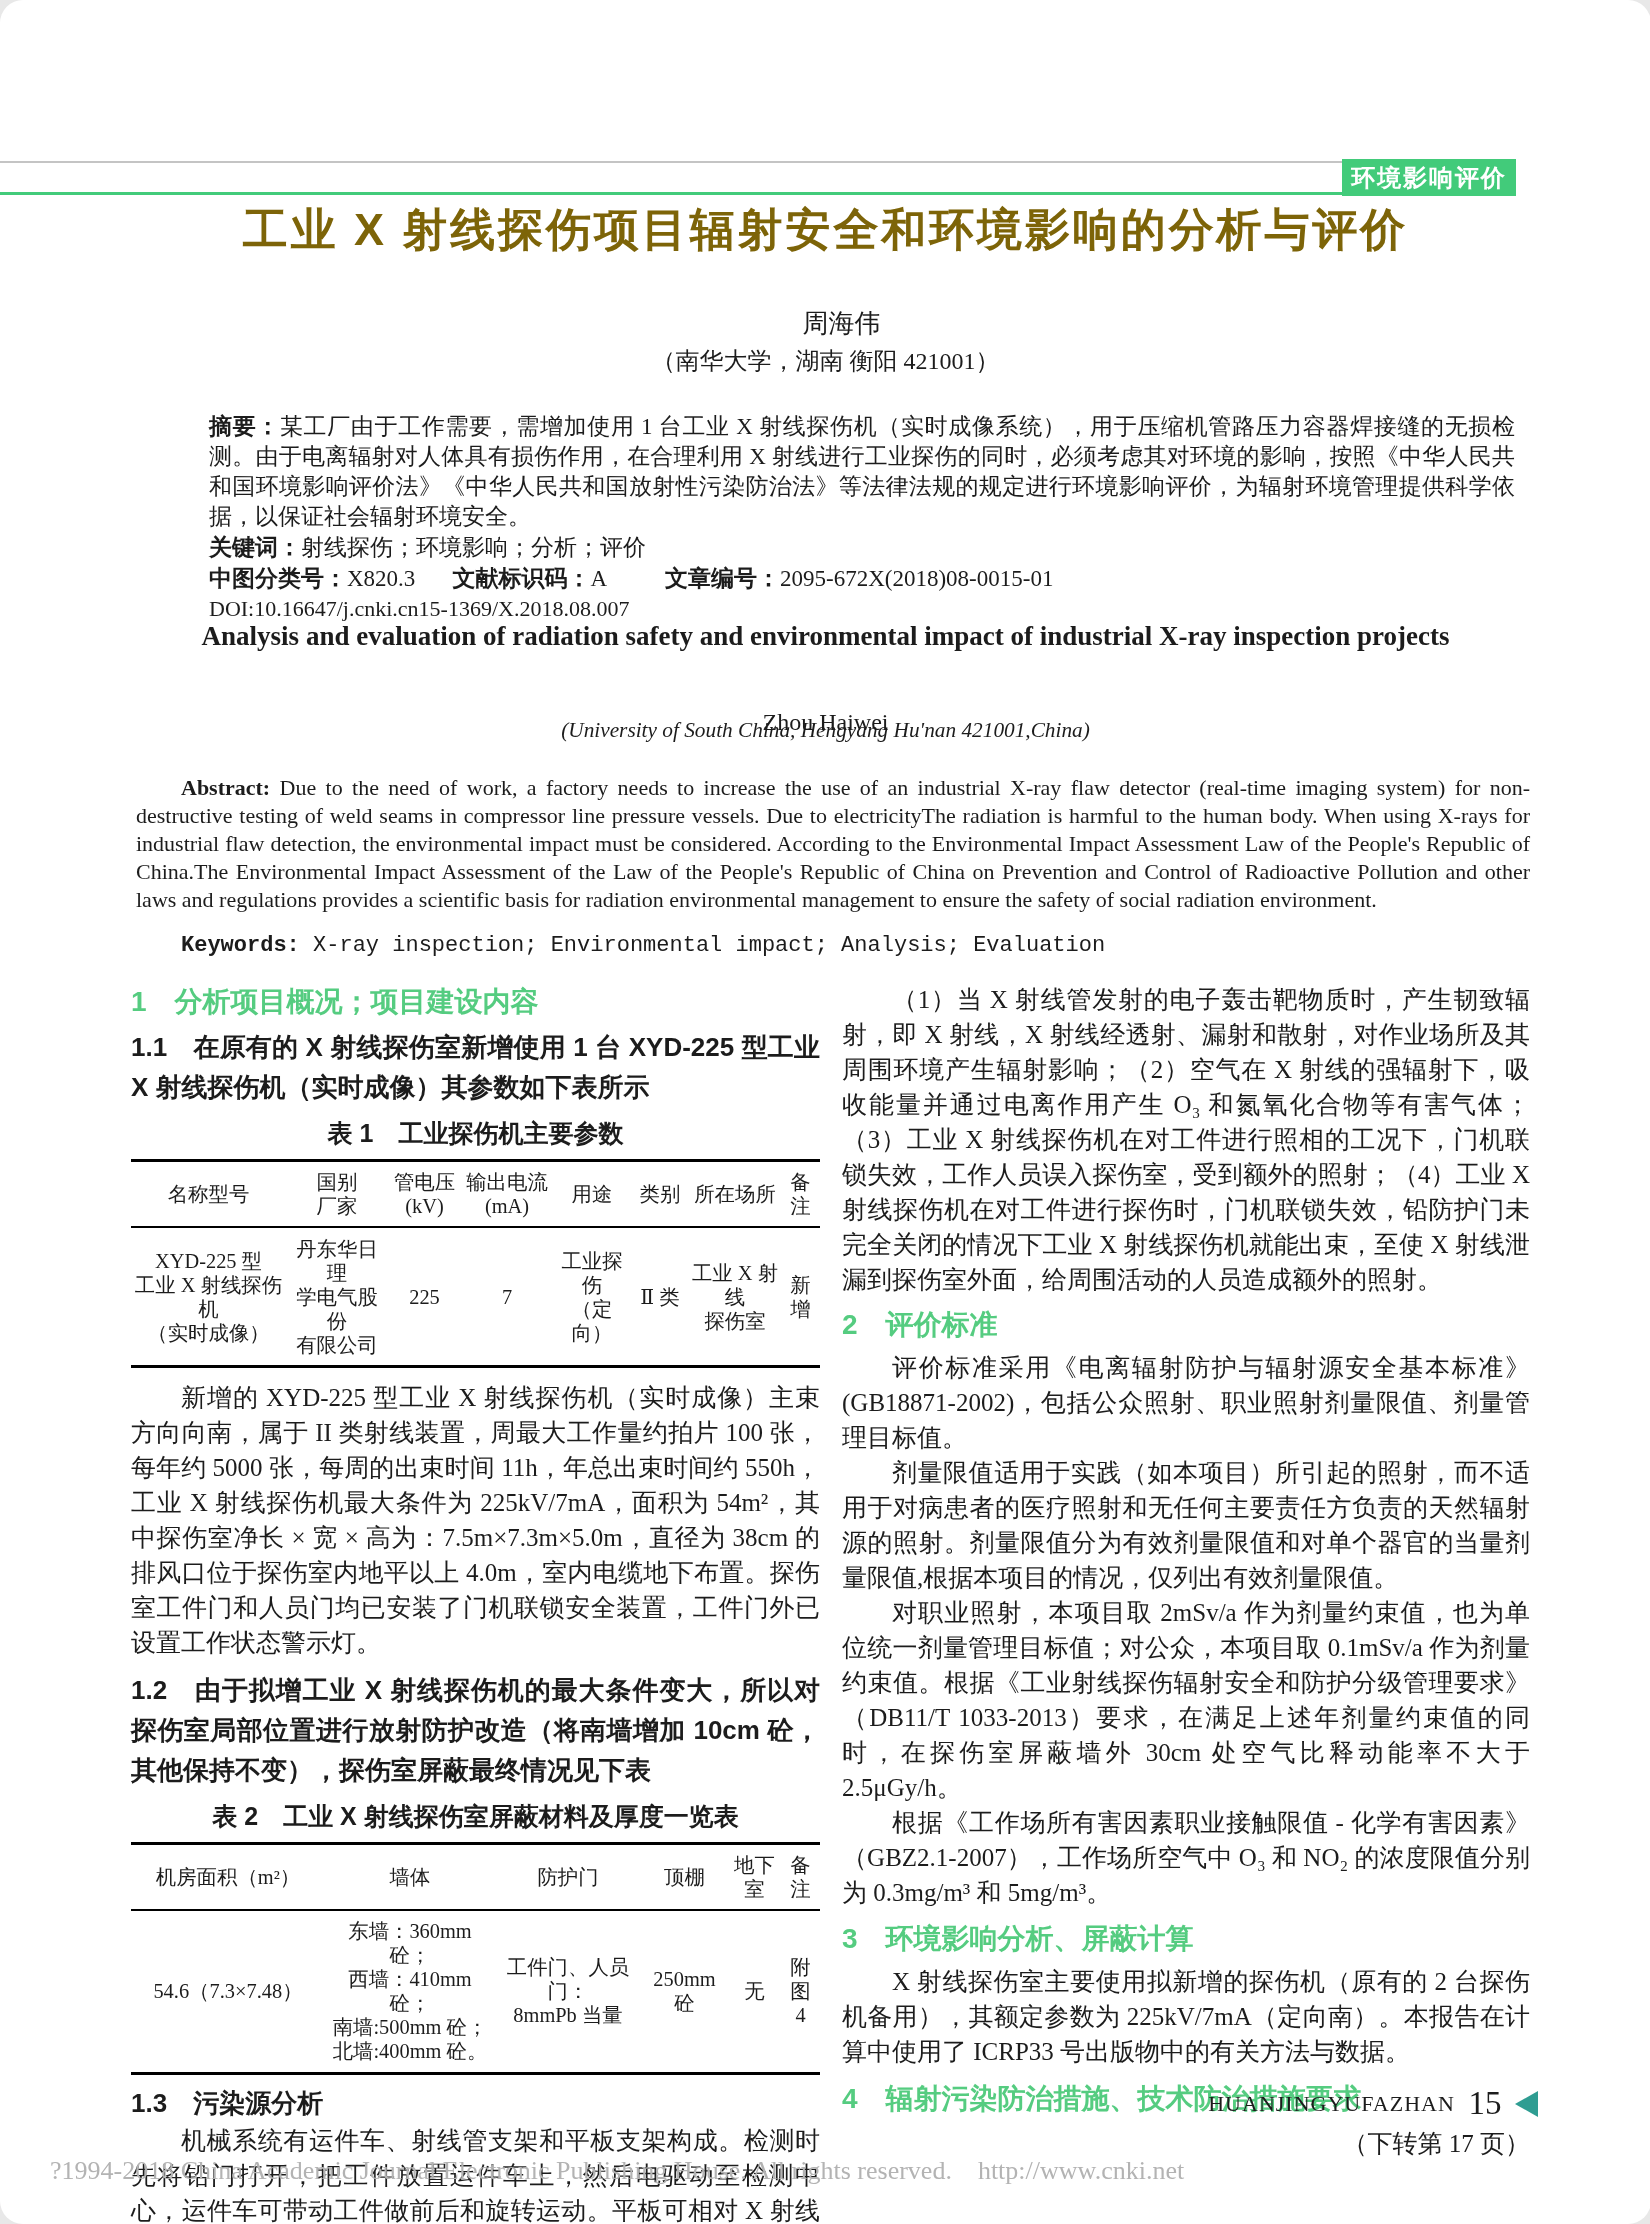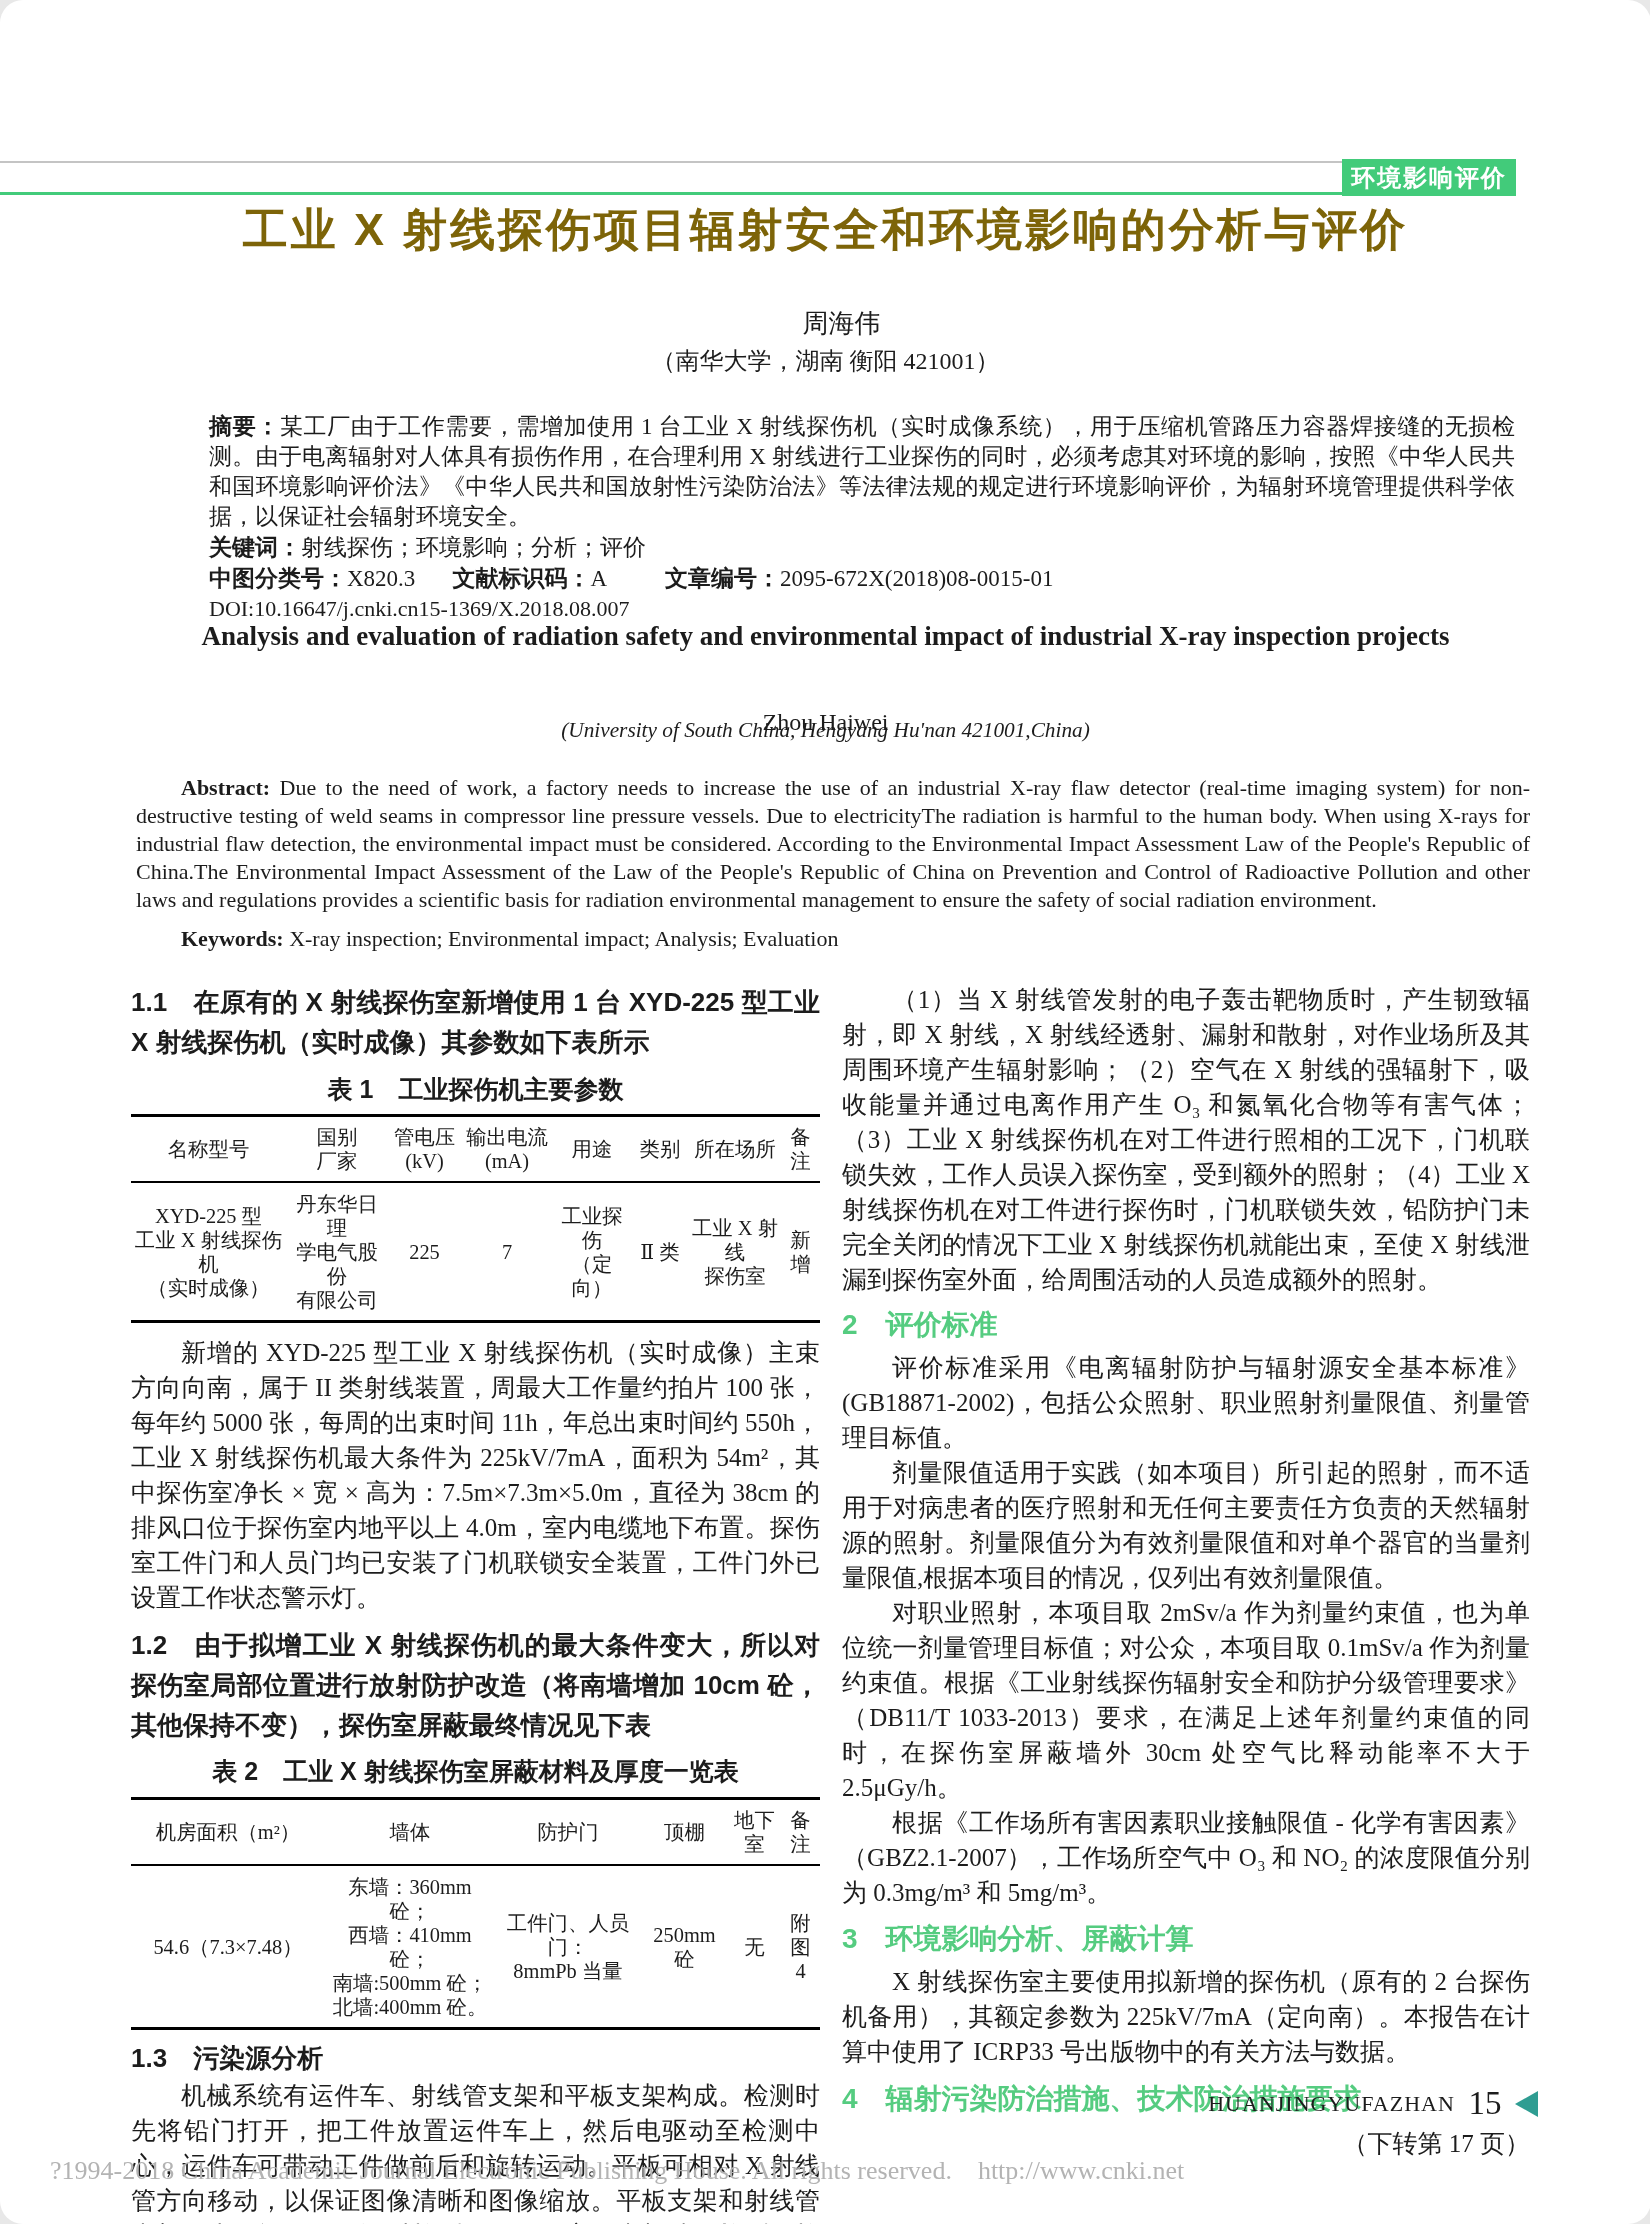--- a/index.html
+++ b/index.html
@@ -46,21 +46,21 @@
     position:absolute;top:621px;left:0;width:100%;text-align:center;
     font-size:27px;font-weight:bold;
   }
   .en-author{position:absolute;top:709px;left:0;width:100%;text-align:center;font-size:24px;}
   .en-affil{position:absolute;top:718px;left:0;width:100%;text-align:center;font-size:21.3px;font-style:italic;}
   .en-abstract{
     position:absolute;top:774px;left:136px;width:1394px;
     font-size:22px;line-height:28px;text-align:justify;
   }
   .en-abstract p{margin:0;text-indent:45px;}
-  .en-abstract .kw{margin-top:11px;}
+  .en-abstract .kw{margin-top:18px;font-family:Liberation Mono, monospace;}
   .en-abstract .lbl{font-weight:bold;}
   
   .col{position:absolute;top:982px;width:689px;font-size:25px;line-height:35px;text-align:justify;}
   .col-left{left:131px;}
   .col-right{left:842px;width:688px;}
   .h-green{
     font-family:"Liberation Sans","DejaVu Sans",sans-serif;
     color:#55cc80;font-weight:bold;font-size:28px;line-height:39px;
     margin:0 0 5.8px 0;text-align:left;
   }
@@ -124,20 +124,21 @@
   <div class="en-title">Analysis and evaluation of radiation safety and environmental impact of industrial X-ray inspection projects</div>
   <div class="en-author">Zhou Haiwei</div>
   <div class="en-affil">(University of South China, Hengyang Hu'nan 421001,China)</div>
 
   <div class="en-abstract">
     <p><span class="lbl">Abstract:</span><span> Due to the need of work, a factory needs to increase the use of an industrial X-ray flaw detector (real-time imaging system) for non-destructive testing of weld seams in compressor line pressure vessels. Due to electricityThe radiation is harmful to the human body. When using X-rays for industrial flaw detection, the environmental impact must be considered. According to the Environmental Impact Assessment Law of the People's Republic of China.The Environmental Impact Assessment of the Law of the People's Republic of China on Prevention and Control of Radioactive Pollution and other laws and regulations provides a scientific basis for radiation environmental management to ensure the safety of social radiation environment.</span></p>
     <p class="kw"><span class="lbl">Keywords:</span><span> X-ray inspection; Environmental impact; Analysis; Evaluation</span></p>
   </div>
 
   <div class="col col-left">
+    <p class="h-green">1　分析项目概况；项目建设内容</p>
     <p class="h-sub">1.1　在原有的 X 射线探伤室新增使用 1 台 XYD-225 型工业 X 射线探伤机（实时成像）其参数如下表所示</p>
 
     <p class="tbl-caption">表 1　工业探伤机主要参数</p>
     <table class="datatable">
       <colgroup>
         <col style="width:155px">
           <col style="width:102px">
           <col style="width:73px">
           <col style="width:92px">
         <col style="width:78px">

